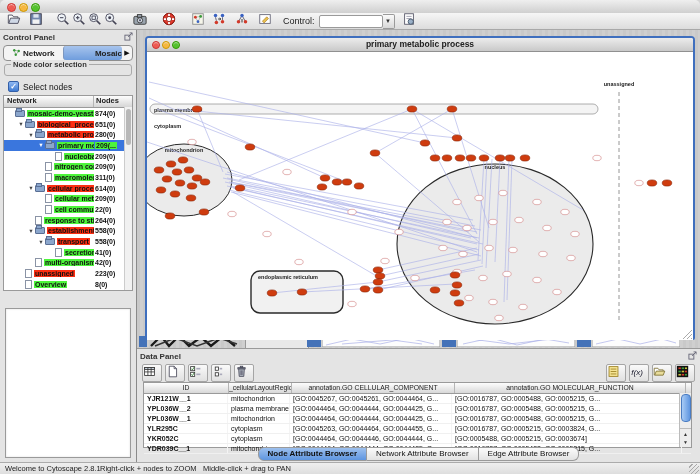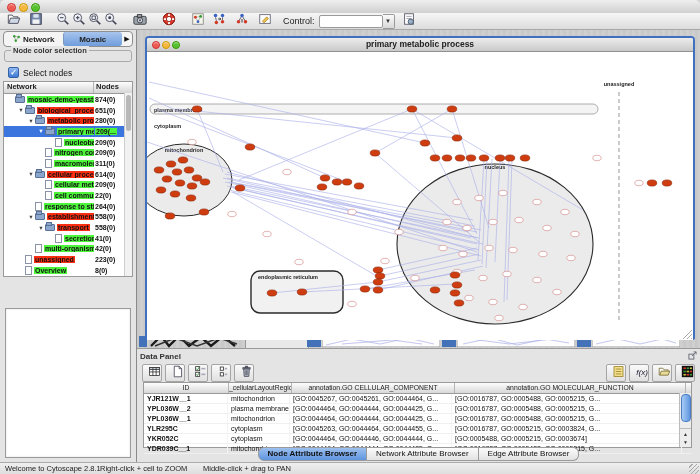--- a/index.html
+++ b/index.html
@@ -39,21 +39,21 @@
   
   .control-panel{position:absolute;left:0;top:30px;width:137px;height:432px;background:#e4e4e4;
     border-right:1px solid #8a8a8a;box-sizing:border-box;}
   .panel-head{height:12px;display:flex;align-items:center;padding:1px 3px;font-size:8px;font-weight:bold;color:#333;}
   .panel-head .spring{flex:1;}
   .float-ic svg{width:9px;height:9px;}
   .cp-tabs{display:flex;align-items:center;margin:1px 3px 3px 3px;height:14px;
     border:1px solid #8f8f8f;border-radius:4px;background:#f4f4f4;overflow:hidden;}
   .cp-tab{flex:1;display:flex;align-items:center;justify-content:center;gap:2px;
     font-size:8px;font-weight:bold;color:#222;height:100%;}
-  .cp-tab.sel{background:linear-gradient(#a7c4ed,#6f9ddd);border-left:1px solid #7d97bf;border-radius:3px;}
+  .cp-tab.sel{background:linear-gradient(#a7c4ed,#6f9ddd);border-left:1px solid #7d97bf;border-radius:3px;justify-content:flex-end;}
   .cp-tab svg{width:9px;height:9px;}
   .cp-tab-more{width:10px;text-align:center;font-size:7px;color:#111;}
   .groupbox{margin:2px 4px;border:1px solid #aaa;border-radius:3px;position:relative;padding:6px 4px 4px 4px;}
   .groupbox .legend{position:absolute;top:-5px;left:6px;background:#e4e4e4;padding:0 2px;
     font-size:7.5px;font-weight:bold;color:#333;}
   .combo{height:13px;border:1px solid #979797;border-radius:3px;background:linear-gradient(#fdfdfd,#e4e4e4);
     display:flex;align-items:center;font-size:8px;color:#111;padding-left:8px;position:relative;}
   .combo .stepper{position:absolute;right:1px;top:1px;bottom:1px;width:11px;border-radius:2px;
     background:linear-gradient(#9cc0f0,#4a82d6);display:flex;flex-direction:column;align-items:center;justify-content:center;
     color:#fff;font-size:4.5px;line-height:4px;}
@@ -92,21 +92,21 @@
   .nw-titlebar .tl.yel{left:15px;}
   .nw-titlebar .tl.grn{left:25px;}
   .nw-title{position:absolute;left:0;right:0;top:1px;text-align:center;font-size:8.5px;font-weight:bold;color:#222;}
   .nw-canvas{width:546px;height:288px;display:block;background:#fff;}
   .frag{position:absolute;}
   
   .data-panel{position:absolute;left:137px;top:348px;width:563px;height:114px;background:#e4e4e4;
     border-top:1px solid #9a9a9a;box-sizing:border-box;}
   .dp-toolbar{display:flex;align-items:center;height:20px;padding:0 5px;gap:3px;}
   .dp-btn{width:18px;height:16px;border:1px solid #a5a5a5;border-radius:2px;background:linear-gradient(#fafafa,#e0e0e0);
-    display:flex;align-items:center;justify-content:flex-end;flex:none;}
+    display:flex;align-items:center;justify-content:flex-start;flex:none;}
   .dp-btn svg{width:13px;height:13px;}
   .dp-spring{flex:1;}
   .dtable{position:absolute;left:6px;top:33px;width:549px;height:66px;background:#fff;border:1px solid #9a9a9a;box-sizing:border-box;}
   .dt-head{display:flex;height:10px;background:linear-gradient(#fdfdfd,#d8d8d8);border-bottom:1px solid #9a9a9a;}
   .dt-head div{font-size:6.8px;color:#222;text-align:center;border-right:1px solid #b5b5b5;overflow:hidden;white-space:nowrap;line-height:10px;}
   .dt-row{display:flex;height:9px;border-bottom:1px solid #f0f0f0;}
   .dt-row div{font-size:7px;color:#111;padding-left:3px;overflow:hidden;white-space:nowrap;line-height:9px;border-right:1px solid #f4f4f4;box-sizing:border-box;}
   .dt-row .c0{font-weight:bold;}
   .dt-scroll{position:absolute;right:0;top:10px;bottom:0;width:11px;background:#ededed;border-left:1px solid #bbb;}
   .dt-thumb{position:absolute;left:1px;top:1px;width:8px;height:26px;border-radius:4px;
@@ -239,20 +239,28 @@
       <span><svg viewBox="0 0 16 16">
           <rect x="3" y="2" width="10" height="12" fill="#fff" stroke="#556"></rect>
           <line x1="5" y1="5" x2="11" y2="5" stroke="#99a"></line>
           <line x1="5" y1="7.5" x2="11" y2="7.5" stroke="#99a"></line>
           <circle cx="10" cy="11" r="3" fill="#9ab0c8" stroke="#456"></circle>
         </svg></span>
     </div>
 </div>
 
 <div class="control-panel">
+  <div class="panel-head">
+    <span>Control Panel</span>
+    <span class="spring"></span>
+    <span class="float-ic"><span><svg viewBox="0 0 10 10">
+            <rect x="1" y="3.5" width="5.5" height="5.5" fill="none" stroke="#667"></rect>
+            <path d="M4.5 5.5 L9 1 M9 1 H6.2 M9 1 V3.8" stroke="#667" fill="none"></path>
+          </svg></span></span>
+  </div>
   <div class="cp-tabs">
     <div class="cp-tab">
       <span><svg viewBox="0 0 12 12">
             <path d="M3 3 L9 4 L5 9 Z" fill="none" stroke="#6a8a6a" stroke-width=".8"></path>
             <circle cx="3" cy="3" r="1.6" fill="#3a9a3a"></circle>
             <circle cx="9" cy="4" r="1.6" fill="#3a9a3a"></circle>
             <circle cx="5" cy="9" r="1.6" fill="#3a9a3a"></circle>
           </svg></span>
       <span>Network</span>
     </div>
@@ -725,16 +733,16 @@
   </div>
   <div class="browser-tabs" id="browser-tabs">
       <div class="btab active">Node Attribute Browser</div>
       <div class="btab">Network Attribute Browser</div>
       <div class="btab">Edge Attribute Browser</div>
     </div>
 </div>
 
 <div class="statusbar">
   <span class="st1">Welcome to Cytoscape 2.8.1</span>
-  <span class="st2">Right-click + cell to ZOOM</span>
+  <span class="st2">Right-click + nodes to ZOOM</span>
   <span class="st3">Middle-click + drag to PAN</span>
   <span class="grip"></span>
 </div>
 
 </body></html>

